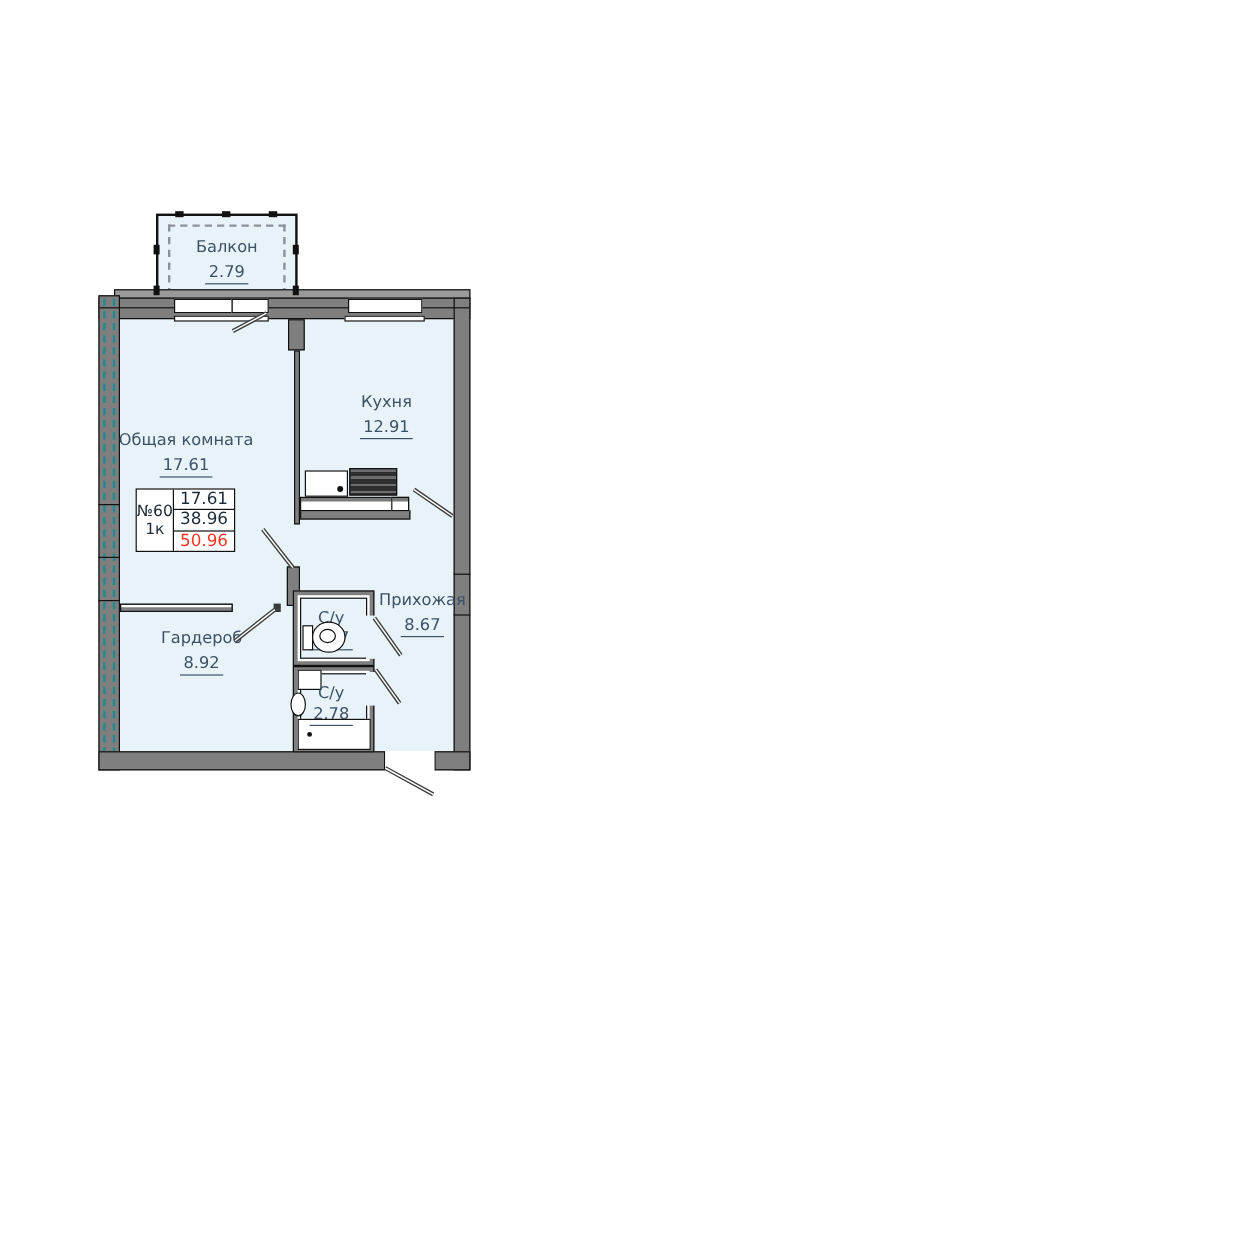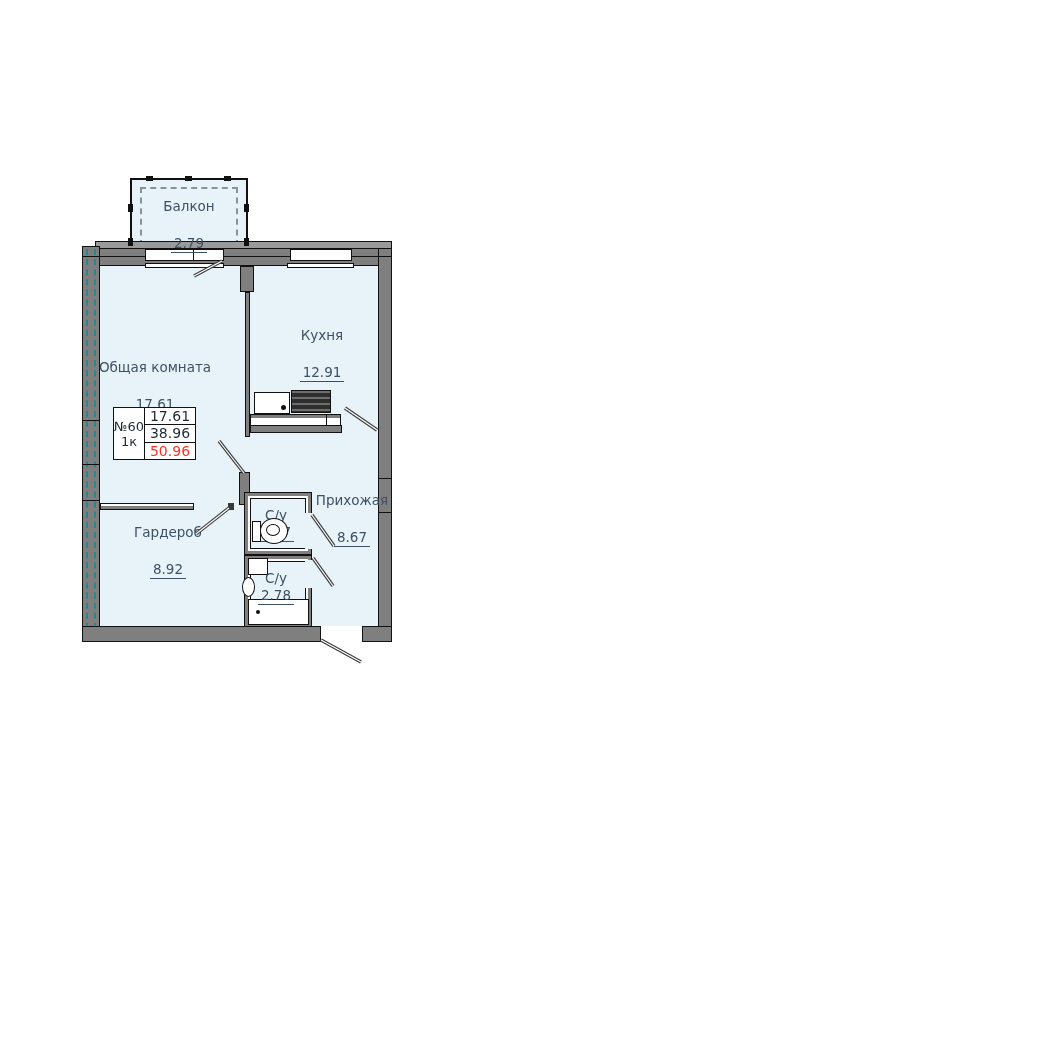--- a/index.html
+++ b/index.html
@@ -27,21 +27,21 @@
   .balcony-dashed{position:absolute;left:8px;right:8px;top:7px;bottom:0;
                   border:2px dashed #8b9198;border-bottom:none;z-index:2;}
   .tick{position:absolute;background:var(--wall-edge);z-index:3;}
   .su-box{background:var(--wall);border:1px solid var(--wall-edge);z-index:3;}
   .su-inner{position:absolute;inset:5px;background:var(--room-fill);
             border:1px solid var(--wall-edge);box-shadow:0 0 0 2px #ffffff;}
   .door-gap{background:var(--room-fill);z-index:4;}
   .fixture{background:#ffffff;border:1.5px solid var(--wall-edge);z-index:6;}
   .room-tag{z-index:7;color:var(--label-text);text-align:center;font-size:13.5px;line-height:15px;}
   .room-tag.behind{z-index:4;}
-  .rarea{display:inline-block;margin-top:22px;border-bottom:1.5px solid var(--label-text);padding:0 3px 1px;}
+  .rarea{display:inline-block;margin-top:6px;border-bottom:1.5px solid var(--label-text);padding:0 3px 1px;}
   .info-table{background:#ffffff;border:1.5px solid var(--wall-edge);z-index:8;
               display:flex;color:var(--table-text);}
   .info-left{width:30px;border-right:1.5px solid var(--wall-edge);display:flex;flex-direction:column;
              align-items:center;justify-content:center;font-size:13px;line-height:15px;}
   .info-right{flex:1;display:flex;flex-direction:column;}
   .info-row{flex:1;display:flex;align-items:center;justify-content:center;font-size:14px;
             border-bottom:1.5px solid var(--wall-edge);}
   .info-row:last-child{border-bottom:none;}
   .info-row.red{color:var(--total-area-red);}
   .counter{background:#ffffff;border:1px solid var(--wall-edge);box-shadow:inset 0 3px 0 #7c7c7c;z-index:5;}

